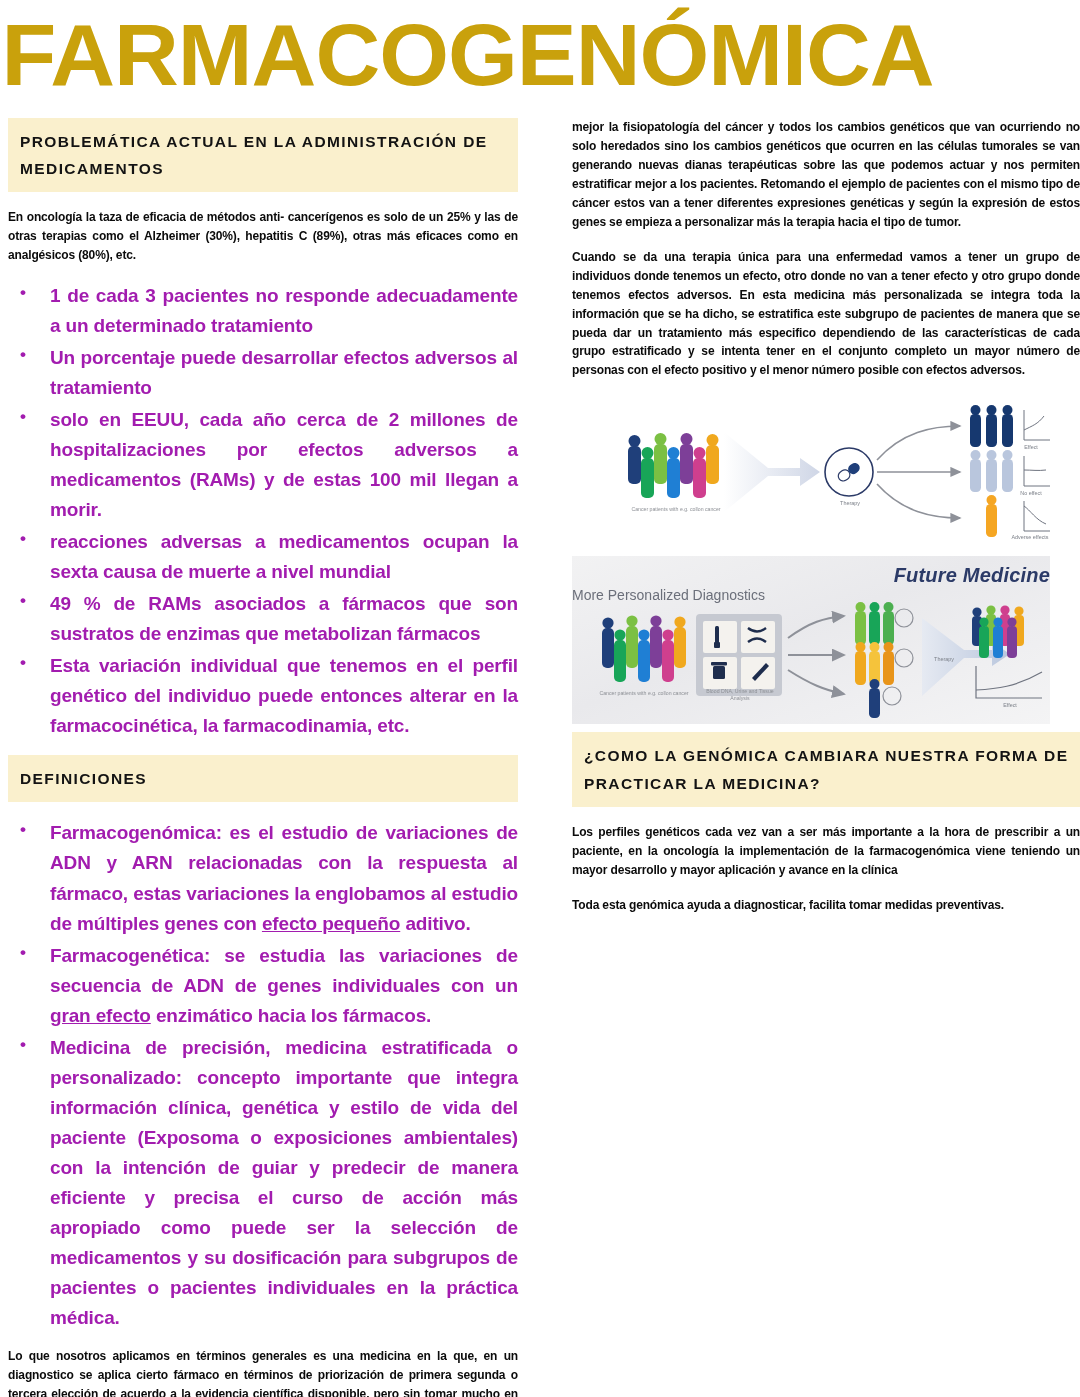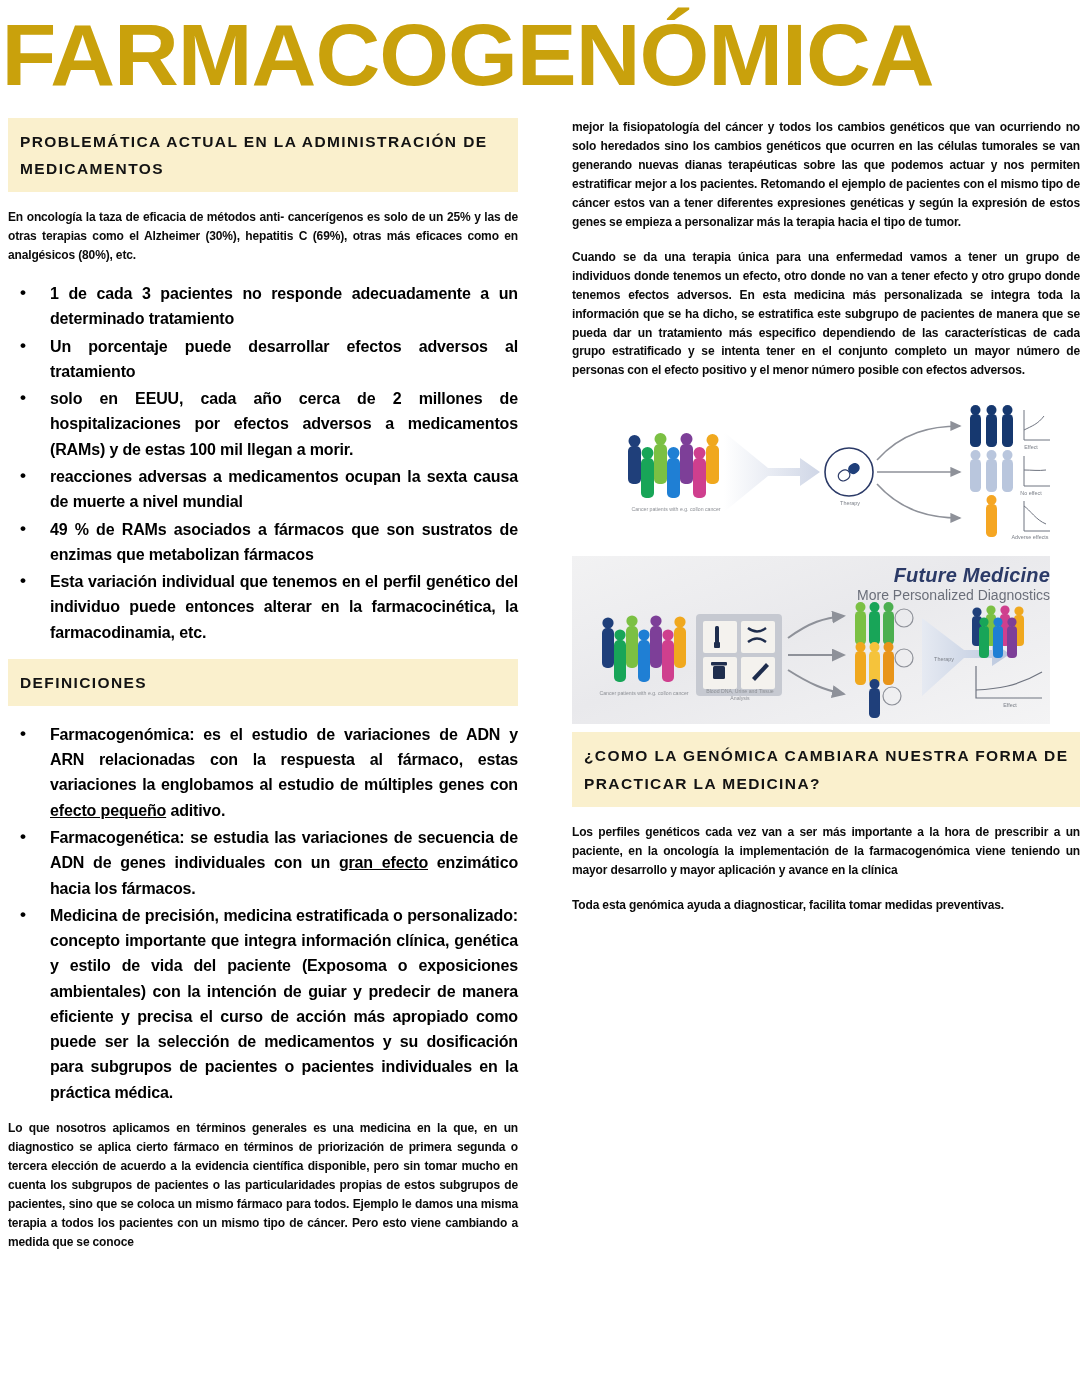--- a/index.html
+++ b/index.html
@@ -93,27 +93,27 @@
 
   
   ul.bullets {
     list-style: none;
     margin: 0 0 14px 0;
     padding: 0;
   }
   ul.bullets li {
     font-family: "Liberation Sans", sans-serif;
     font-weight: bold;
-    font-size: 16px;
+    font-size: 19px;
     line-height: 1.58;
     text-align: justify;
     position: relative;
     padding-left: 42px;
     margin-bottom: 2px;
-    color: #000000;
+    color: #a21caf;
     letter-spacing: -0.15px;
   }
   ul.bullets li::before {
     content: "\2022";
     position: absolute;
     left: 12px;
     top: -1px;
     font-size: 17px;
     line-height: 1.58;
   }
@@ -145,21 +145,21 @@
     font-family: "Liberation Sans", sans-serif;
     font-weight: bold;
     font-size: 20px;
     color: #2b3a67;
     letter-spacing: 0.2px;
     font-style: italic;
   }
   .fig2-sub {
     position: absolute;
     top: 31px; left: 0; right: 0;
-    text-align: right;
+    text-align: left;
     font-family: "Liberation Sans", sans-serif;
     font-size: 14px;
     color: #6b6f7a;
   }
   .cap-small {
     font-family: "Liberation Sans", sans-serif;
     font-size: 5.2px;
     color: #8c8f95;
     text-align: center;
     line-height: 1.35;
@@ -183,21 +183,21 @@
   <h1 class="doc-title">FARMACOGENÓMICA</h1>
 
   <div class="columns">
 
     <div class="col-left">
 
       <div class="band">
         <div class="band-title">PROBLEMÁTICA ACTUAL EN LA ADMINISTRACIÓN DE MEDICAMENTOS</div>
       </div>
 
-      <p class="body">En oncología la taza de eficacia de métodos anti- cancerígenos es solo de un 25% y las de otras terapias como el Alzheimer (30%), hepatitis C (69%), otras más eficaces como en analgésicos (80%), etc.</p>
+      <p class="body">En oncología la taza de eficacia de métodos anti- cancerígenos es solo de un 25% y las de otras terapias como el Alzheimer (30%), hepatitis C (89%), otras más eficaces como en analgésicos (80%), etc.</p>
 
       <ul class="bullets">
         <li>1 de cada 3 pacientes no responde adecuadamente a un determinado tratamiento</li>
         <li>Un porcentaje puede desarrollar efectos adversos al tratamiento</li>
         <li>solo en EEUU, cada año cerca de 2 millones de hospitalizaciones por efectos adversos a medicamentos (RAMs) y de estas 100 mil llegan a morir.</li>
         <li>reacciones adversas a medicamentos ocupan la sexta causa de muerte a nivel mundial</li>
         <li>49 % de RAMs asociados a fármacos que son sustratos de enzimas que metabolizan fármacos</li>
         <li>Esta variación individual que tenemos en el perfil genético del individuo puede entonces alterar en la farmacocinética, la farmacodinamia, etc.</li>
       </ul>
 

